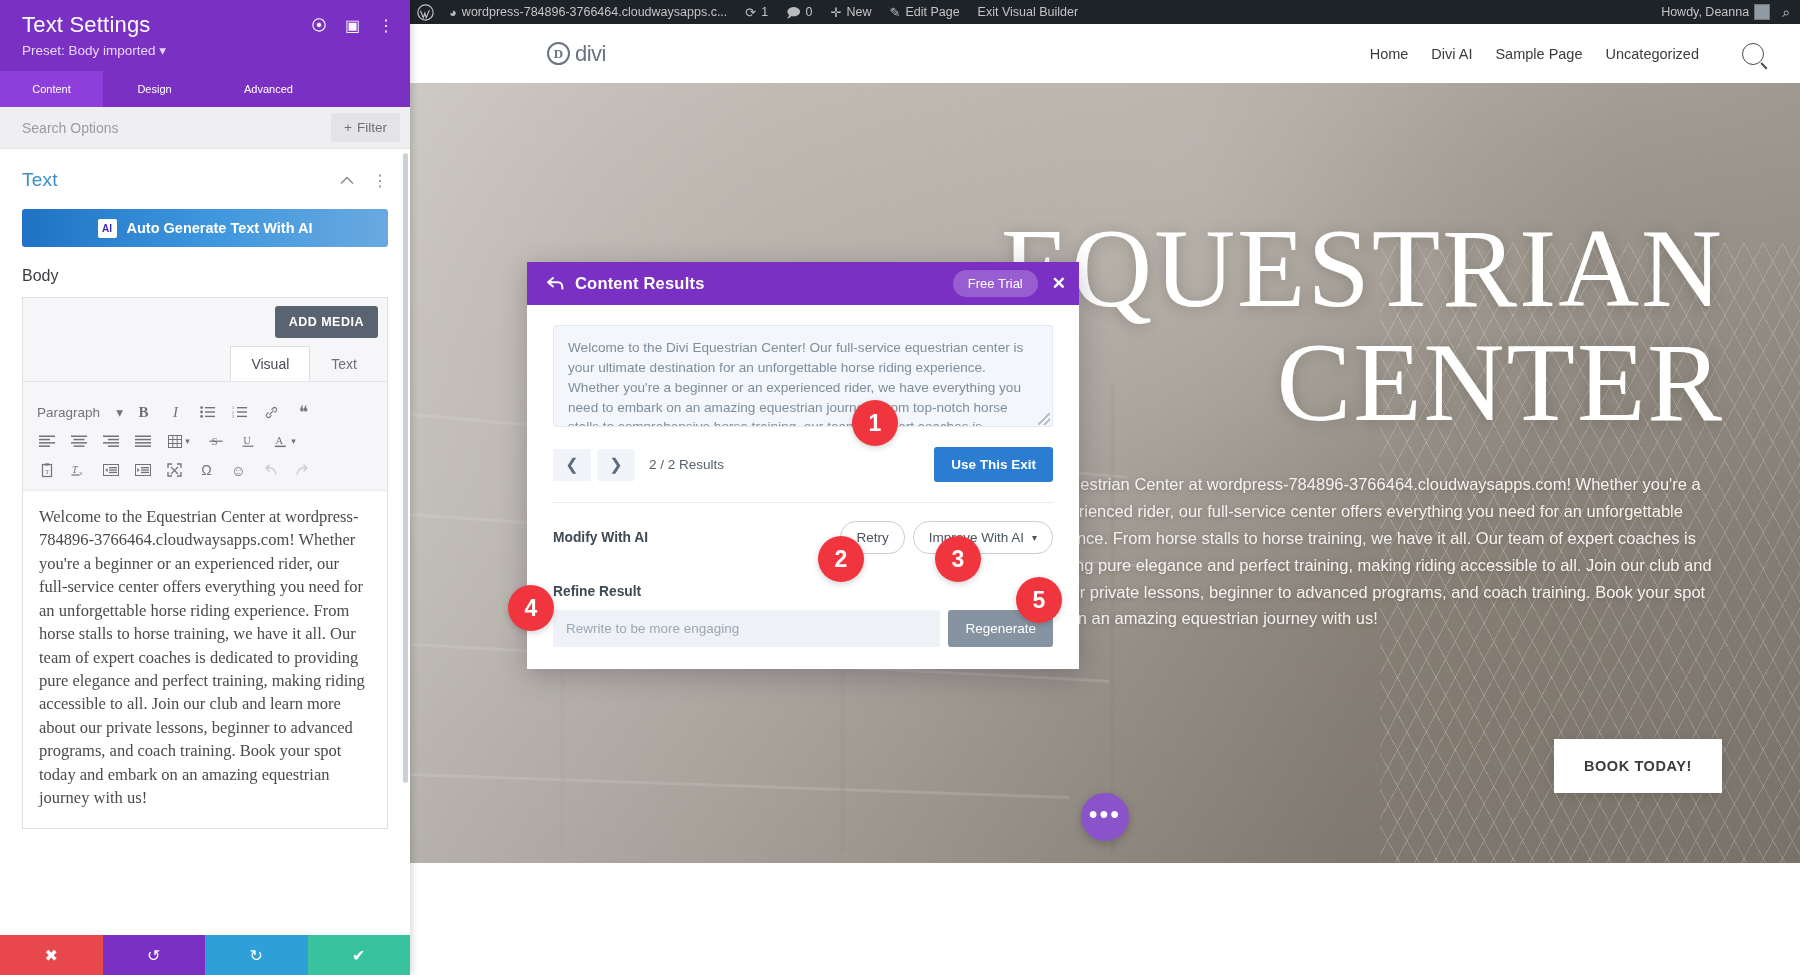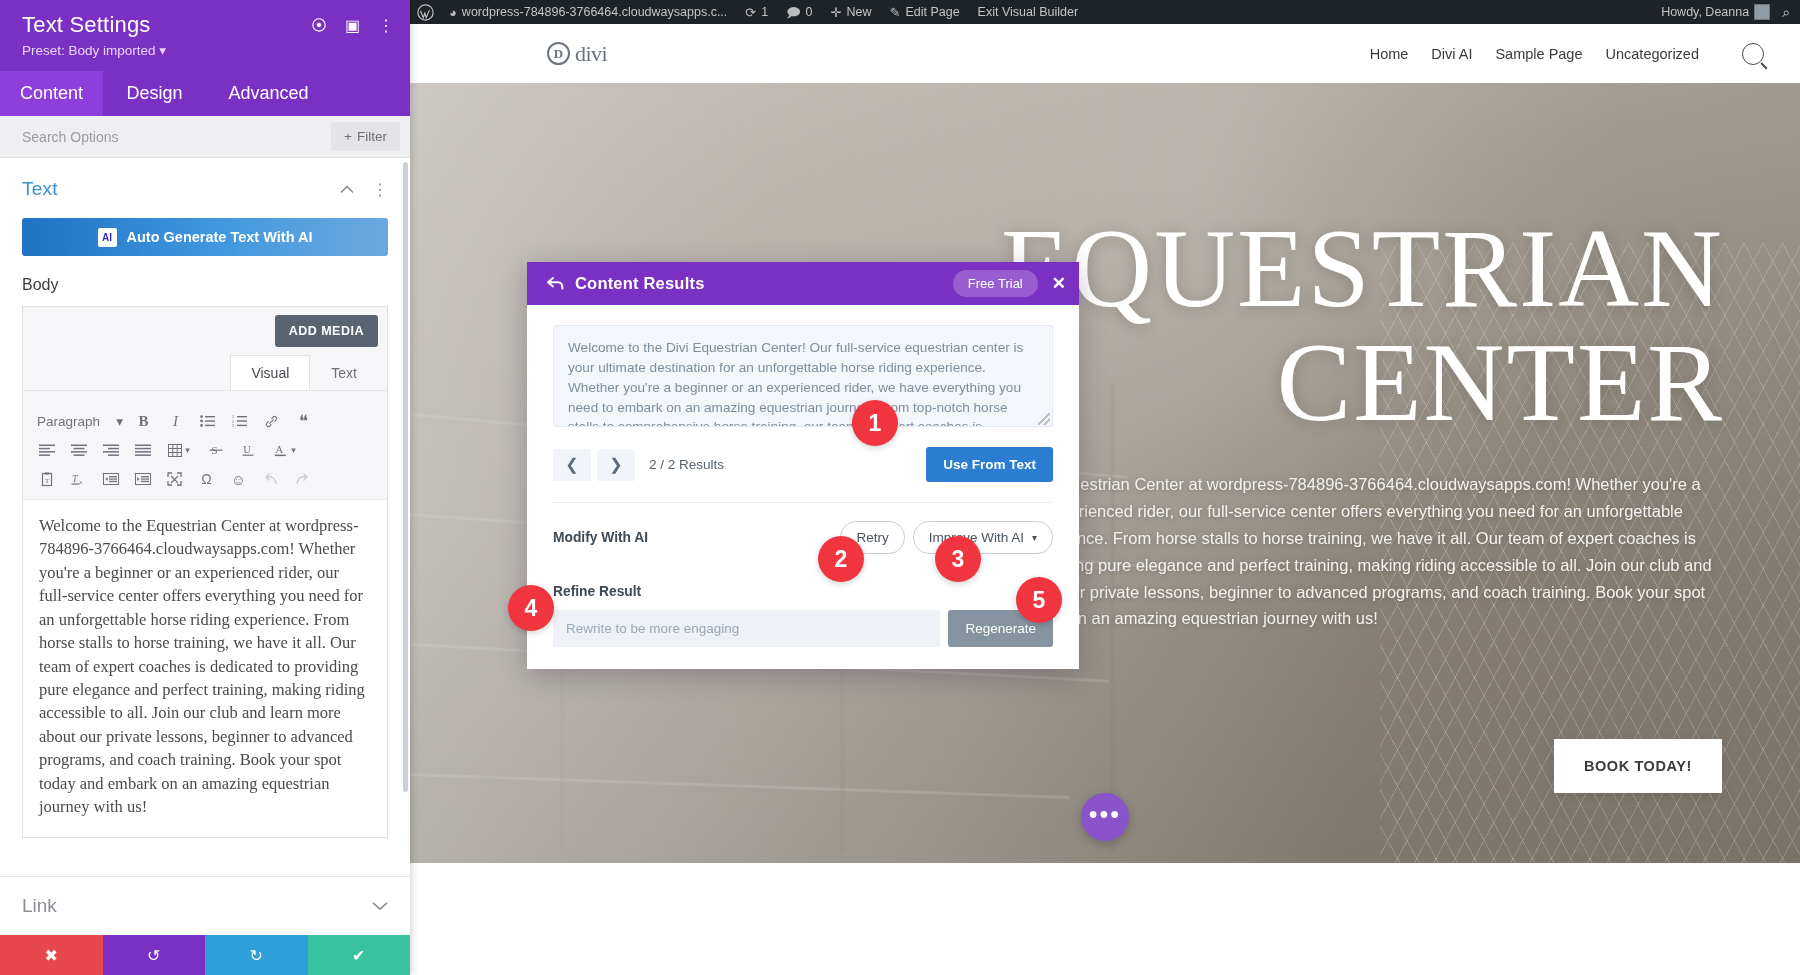--- a/index.html
+++ b/index.html
@@ -44,21 +44,21 @@
     display: flex; align-items: center; z-index: 5;
   }
   #logo { margin-left: 137px; display: flex; align-items: center; gap: 5px; }
   #logo .ring {
     width: 23px; height: 23px; border-radius: 50%;
     border: 2px solid #6b7280; display: flex; align-items: center; justify-content: center;
     font-size: 13px; font-weight: bold; color: #6b7280;
     font-family: "Liberation Serif", serif;
   }
   #logo .word {
-    font-size: 22px; color: #6b7280; font-family: Liberation Serif, serif;
+    font-size: 22px; color: #6b7280; font-family: Liberation Sans, sans-serif;
     letter-spacing: -0.5px;
   }
   #nav { margin-left: auto; display: flex; align-items: center; gap: 23px; padding-right: 22px; }
   #nav a {
     font-size: 14.5px; color: #3c3c3c; text-decoration: none; white-space: nowrap;
   }
   #nav .magnify {
     width: 22px; height: 22px; border: 1.7px solid #4a4a4a; border-radius: 50%;
     position: relative; margin-left: 20px; margin-right: 14px;
   }
@@ -141,21 +141,21 @@
   #panelHead .hicons {
     margin-left: auto; display: flex; align-items: center; gap: 18px; padding-top: 4px;
   }
   #panelHead .hicons span { color: #fff; opacity: .95; }
   #preset {
     font-size: 13.5px; color: #e7d6f7; margin-top: 4px;
   }
   #tabs { display: flex; background: #7b30c4; }
   #tabs .tab {
     flex: 0 0 auto; padding: 12px 0; text-align: center;
-    font-size: 18px; color: #fff;
+    font-size: 11px; color: #fff;
   }
   #tabs .tab.t0 { width: 103px; background: #8e3fdb; }
   #tabs .tab.t1 { width: 103px; }
   #tabs .tab.t2 { width: 125px; }
   #searchRow {
     height: 42px; background: #efeff2; display: flex; align-items: center;
     border-bottom: 1px solid #e2e2e6;
   }
   #searchRow .sinput {
     flex: 1; padding-left: 22px; font-size: 14px; color: #9a9aa2;
@@ -598,28 +598,20 @@
                     <path d="M2 10 C3 5 7 3 12 4 M12 4 L9 1.4 M12 4 L9 7" fill="none" stroke="#9a9aa3" stroke-width="1.5" stroke-linecap="round"></path>
                   </svg>
               </div>
             </div>
           </div>
 
           <div id="bodyText">Welcome to the Equestrian Center at wordpress-784896-3766464.cloudwaysapps.com! Whether you're a beginner or an experienced rider, our full-service center offers everything you need for an unforgettable horse riding experience. From horse stalls to horse training, we have it all. Our team of expert coaches is dedicated to providing pure elegance and perfect training, making riding accessible to all. Join our club and learn more about our private lessons, beginner to advanced programs, and coach training. Book your spot today and embark on an amazing equestrian journey with us!</div>
         </div>
       </div>
 
-      <div id="linkSection">
-        <h2>Link</h2>
-        <span class="chev">
-          <svg width="16" height="10" viewBox="0 0 16 10">
-              <path d="M1 1.8 L8 8.2 L15 1.8" fill="none" stroke="#8d8d96" stroke-width="1.6"></path>
-            </svg>
-        </span>
-      </div>
     </div>
 
     <div id="panelFoot">
       <div class="f0">✖</div>
       <div class="f1">↺</div>
       <div class="f2">↻</div>
       <div class="f3">✔</div>
     </div>
   </div>
 
@@ -638,21 +630,21 @@
     <div id="modalBody">
       <div id="resultBox">
         <span>Welcome to the Divi Equestrian Center! Our full-service equestrian center is your ultimate destination for an unforgettable horse riding experience. Whether you're a beginner or an experienced rider, we have everything you need to embark on an amazing equestrian journey. From top-notch horse stalls to comprehensive horse training, our team of expert coaches is dedicated to providing pure elegance and perfect…</span>
         <span class="grip"></span>
       </div>
 
       <div id="pagerRow">
         <div class="pbtn">❮</div>
         <div class="pbtn">❯</div>
         <div class="pcount">2 / 2 Results</div>
-        <div id="useText">Use From Text</div>
+        <div id="useText">Use This Exit</div>
       </div>
 
       <div id="divider"></div>
 
       <div id="modRow">
         <div class="mlabel">Modify With AI</div>
         <div class="mbtns">
           <div class="pill">
             <span>Retry</span>
           </div>

